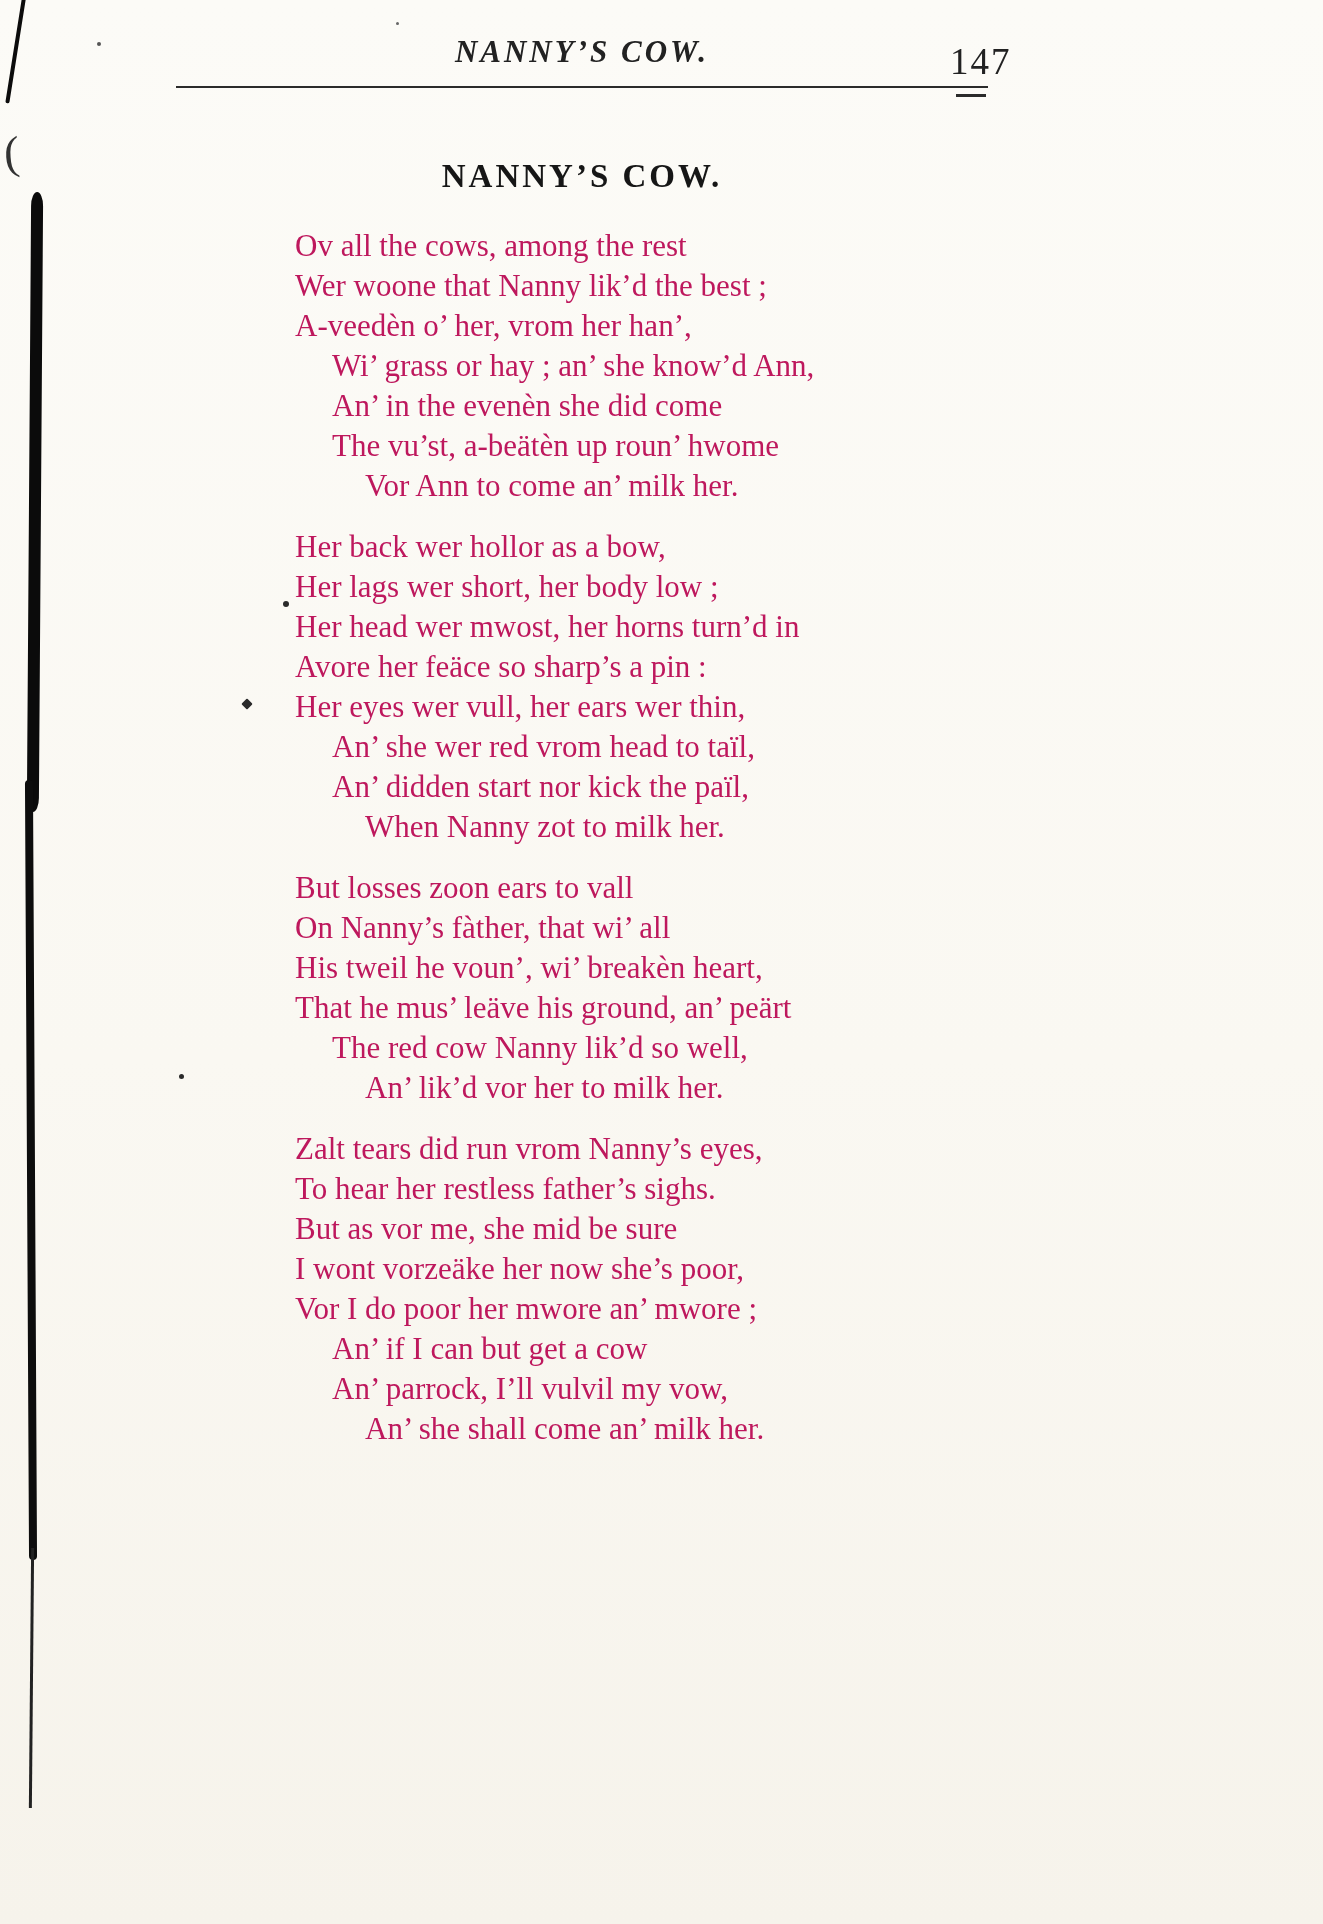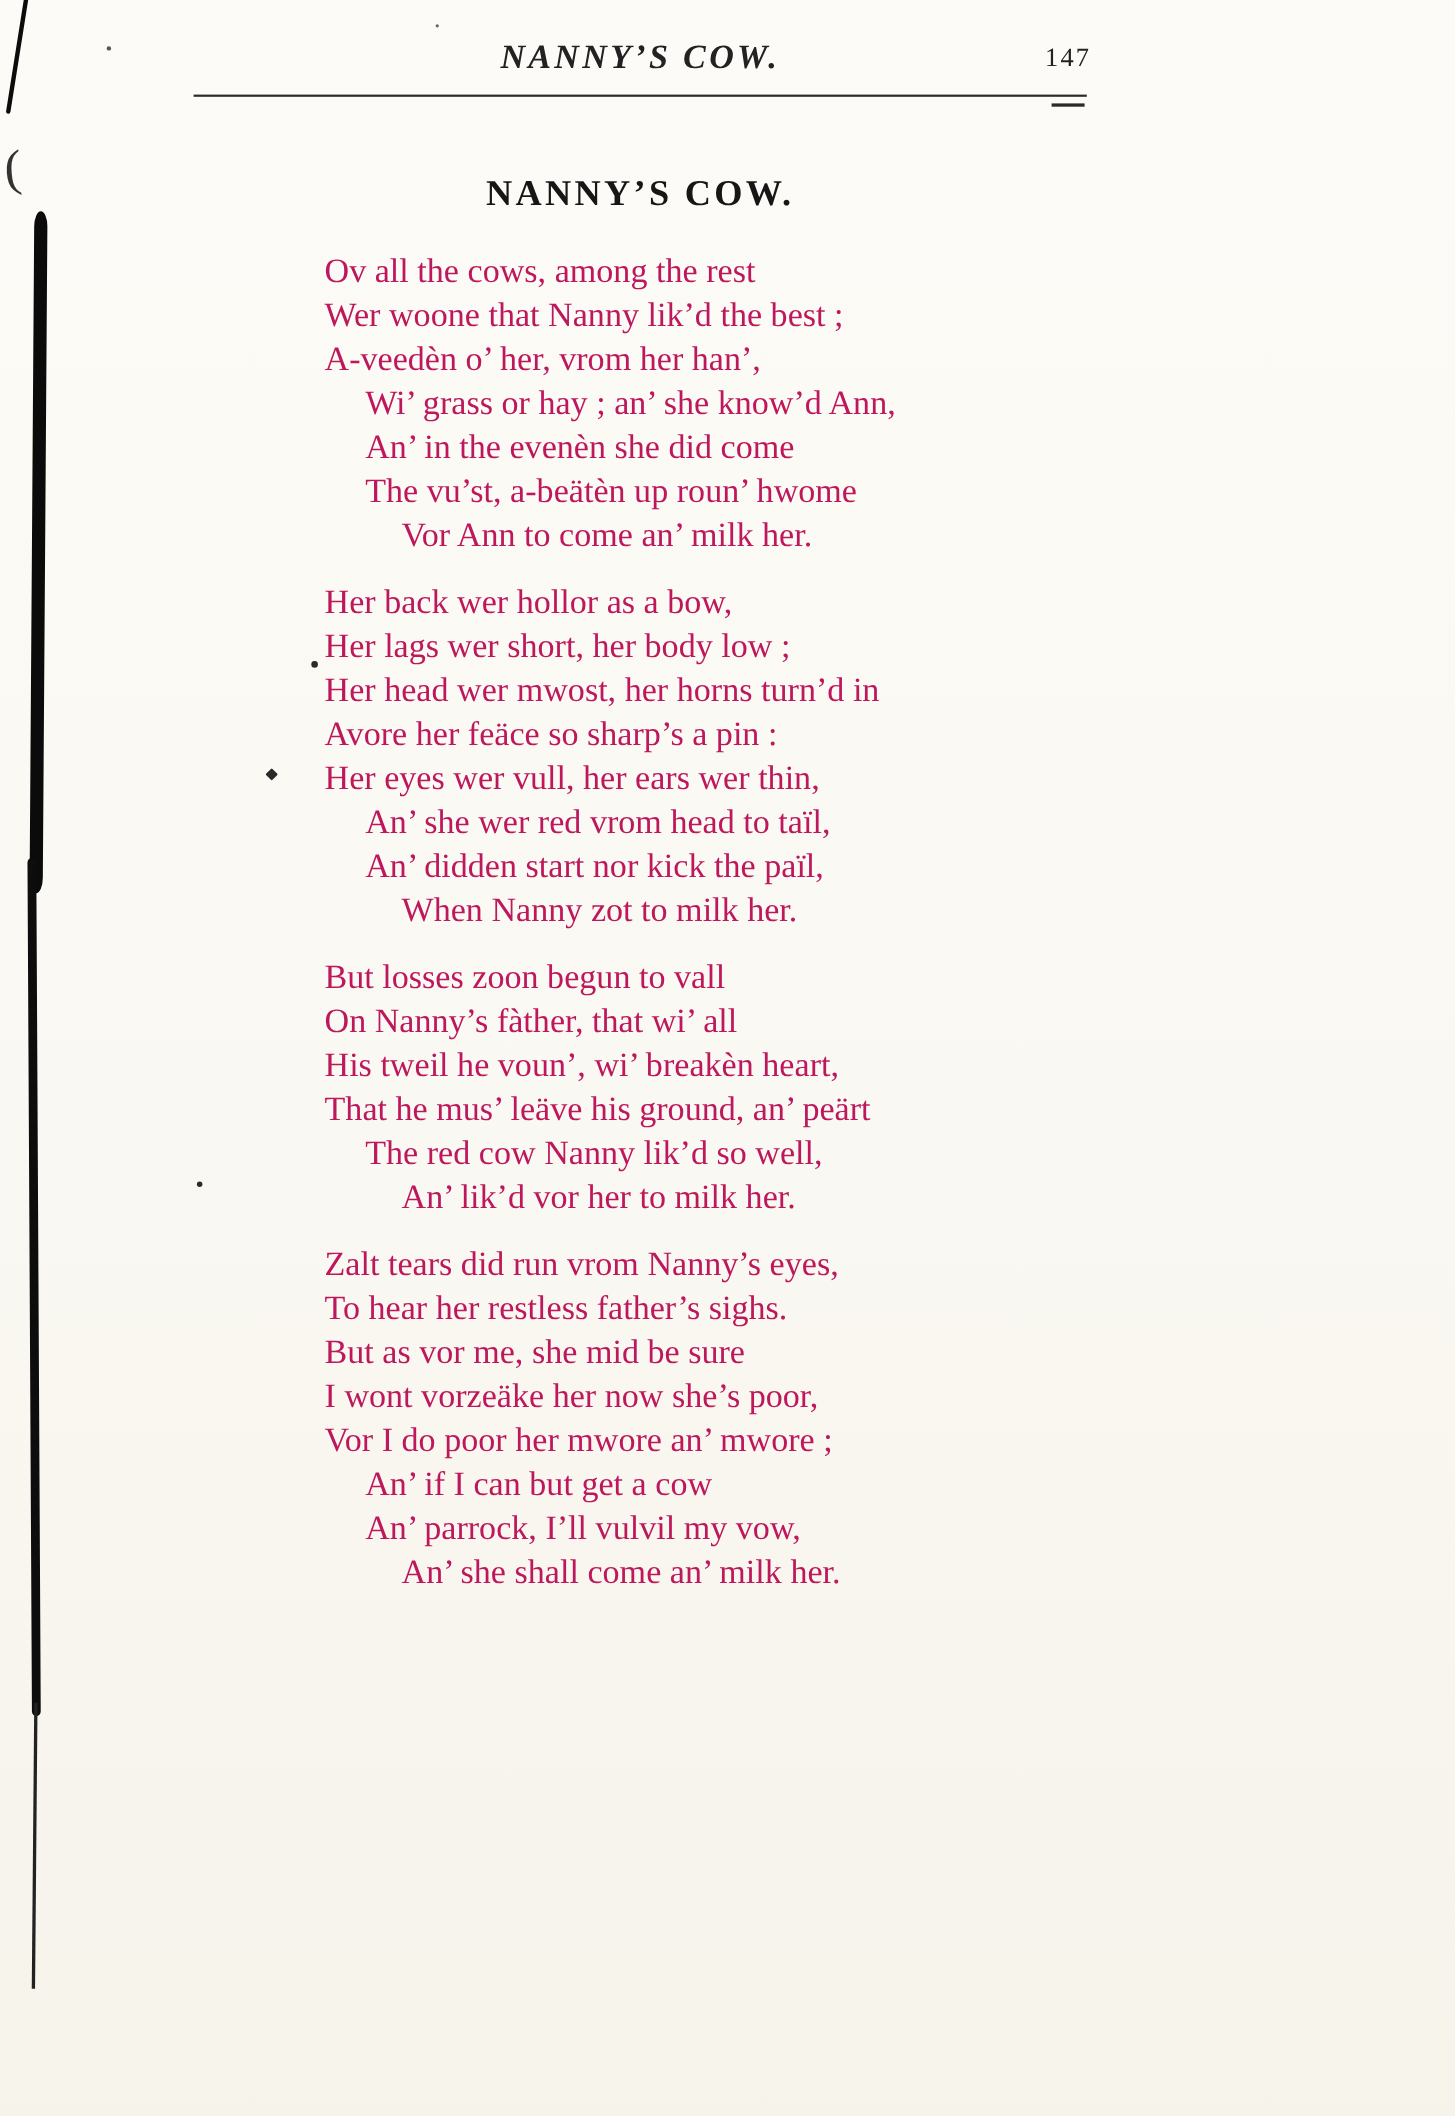--- a/index.html
+++ b/index.html
@@ -24,21 +24,21 @@
     font-style: italic;
     font-weight: bold;
     font-size: 31px;
     letter-spacing: 3px;
     color: #222;
   }
   .page-number {
     position: absolute;
     top: 40px;
     left: 950px;
-    font-size: 24px;
+    font-size: 37px;
     letter-spacing: 2px;
     color: #222;
   }
   .header-rule {
     position: absolute;
     top: 86px;
     left: 176px;
     width: 812px;
     height: 2px;
     background: #2b2b2b;
@@ -161,21 +161,21 @@
         <div class="line indent-0">Her back wer hollor as a bow,</div>
         <div class="line indent-0">Her lags wer short, her body low ;</div>
         <div class="line indent-0">Her head wer mwost, her horns turn’d in</div>
         <div class="line indent-0">Avore her feäce so sharp’s a pin :</div>
         <div class="line indent-0">Her eyes wer vull, her ears wer thin,</div>
         <div class="line indent-1">An’ she wer red vrom head to taïl,</div>
         <div class="line indent-1">An’ didden start nor kick the païl,</div>
         <div class="line indent-2">When Nanny zot to milk her.</div>
       </div>
       <div class="stanza">
-        <div class="line indent-0">But losses zoon begun to vall</div>
+        <div class="line indent-0">But losses zoon ears to vall</div>
         <div class="line indent-0">On Nanny’s fàther, that wi’ all</div>
         <div class="line indent-0">His tweil he voun’, wi’ breakèn heart,</div>
         <div class="line indent-0">That he mus’ leäve his ground, an’ peärt</div>
         <div class="line indent-1">The red cow Nanny lik’d so well,</div>
         <div class="line indent-2">An’ lik’d vor her to milk her.</div>
       </div>
       <div class="stanza">
         <div class="line indent-0">Zalt tears did run vrom Nanny’s eyes,</div>
         <div class="line indent-0">To hear her restless father’s sighs.</div>
         <div class="line indent-0">But as vor me, she mid be sure</div>

